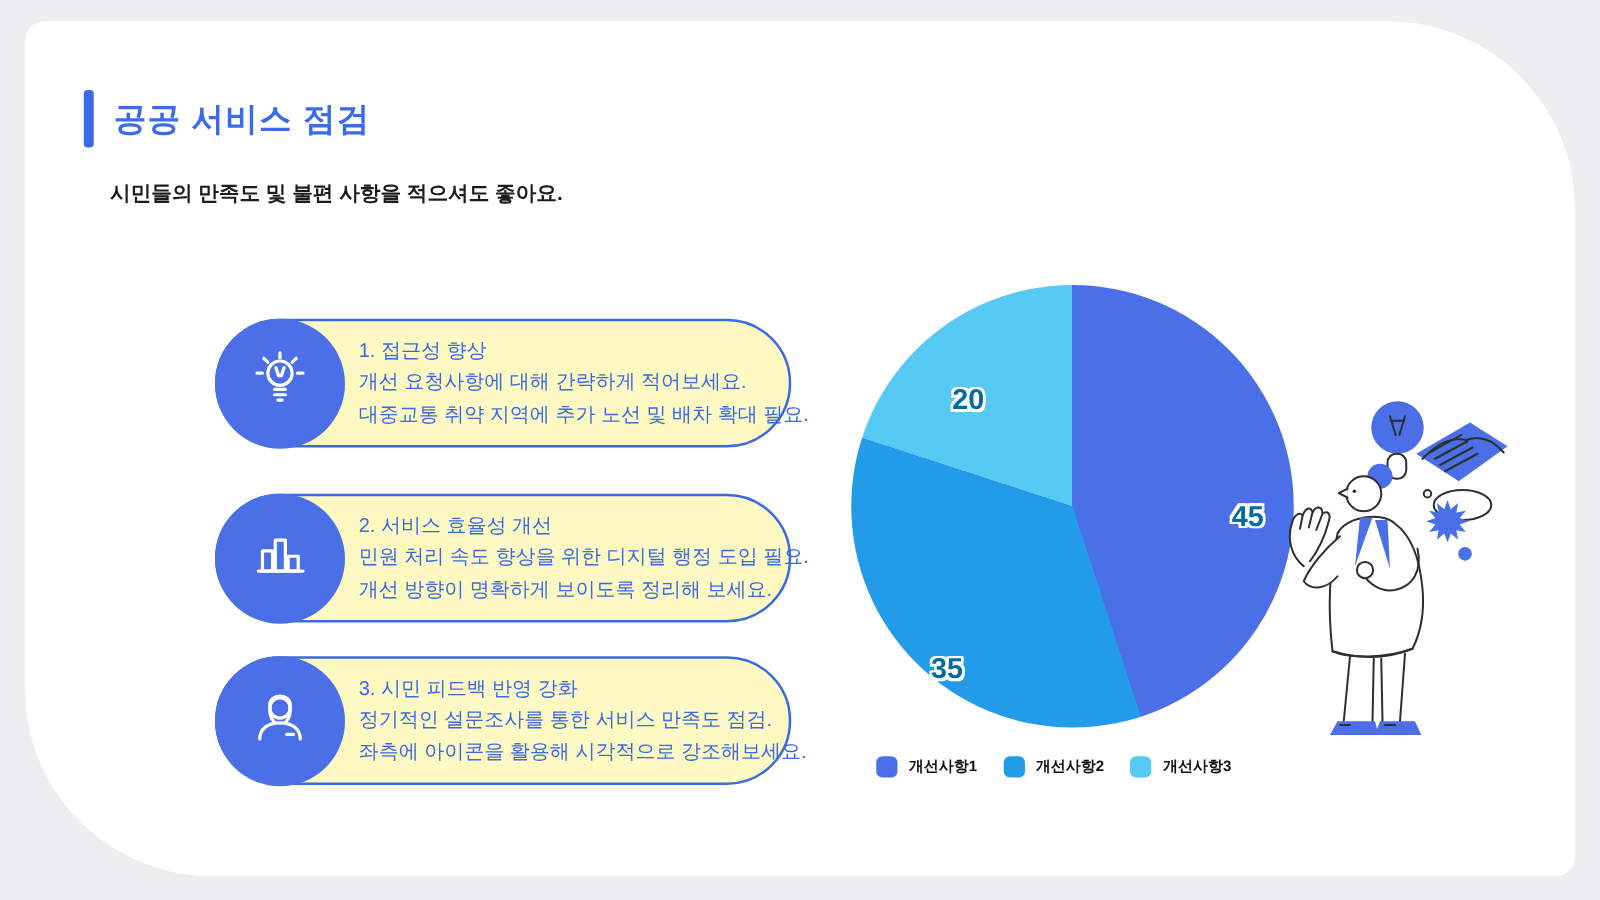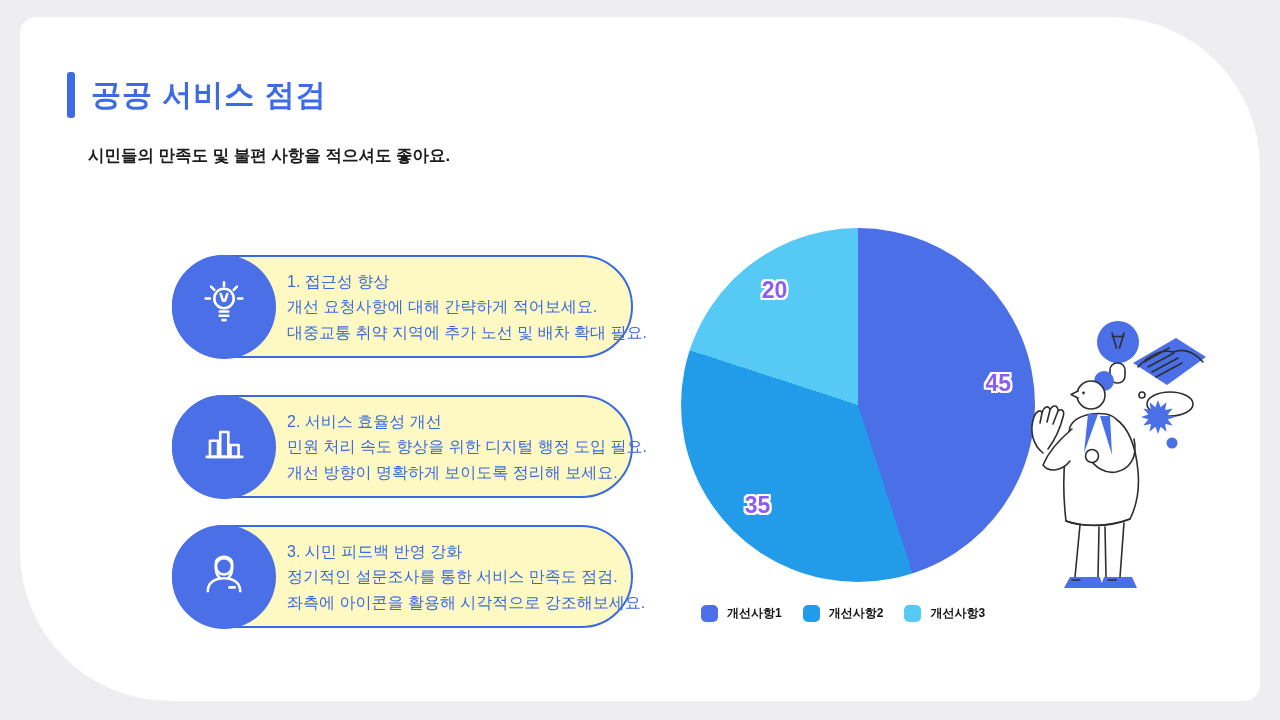--- a/index.html
+++ b/index.html
@@ -19,21 +19,21 @@
     position:relative;
   }
   .panel{
     position:absolute;left:20px;top:17px;width:1240px;height:684px;
     background:var(--panel);
     border-radius:16px 150px 16px 150px;
   }
   
   .title-row{position:absolute;left:47px;top:55px;display:flex;align-items:center;}
   .title-bar{width:8px;height:46px;border-radius:3px;background:var(--accent);margin-right:16px;}
-  .page-title{font-size:30px;font-weight:800;color:var(--accent);letter-spacing:1px;}
+  .page-title{font-size:26px;font-weight:800;color:var(--accent);letter-spacing:1px;}
   .subtitle{position:absolute;left:68px;top:124px;font-size:16.5px;line-height:28px;
     font-weight:600;color:var(--text-dark);}
   
   .card{
     position:absolute;left:152px;width:461px;height:103px;
     background:#fef9c3;border:2.5px solid var(--card-border);border-radius:52px;
   }
   .card.c1{top:238px;} .card.c2{top:378px;} .card.c3{top:508px;}
   .card-icon-circle{
     position:absolute;left:-2px;top:-2px;width:104px;height:104px;border-radius:50%;
@@ -49,23 +49,24 @@
   .donut{position:absolute;left:661px;top:211px;width:354px;height:354px;}
   .donut-ring{position:absolute;inset:0;border-radius:50%;}
   .donut-hole{
     position:absolute;left:50%;top:50%;width:214px;height:214px;border-radius:50%;
     background:#fff;transform:translate(-50%,-50%);
     display:flex;align-items:center;justify-content:center;
   }
   .donut-center-label{font-size:27px;font-weight:800;color:#111;letter-spacing:0.5px;white-space:nowrap;}
   .slice-label{
     position:absolute;transform:translate(-50%,-50%);
-    font-size:23px;font-weight:800;color:#8b5cf6;
+    font-size:23px;font-weight:800;color:#0369a1;
     text-shadow:-2px -2px 0 #fff,2px -2px 0 #fff,-2px 2px 0 #fff,2px 2px 0 #fff,
       -2px 0 0 #fff,2px 0 0 #fff,0 -2px 0 #fff,0 2px 0 #fff;
+    margin-top:30px;
   }
   
   .legend{position:absolute;left:681px;top:588px;display:flex;align-items:center;}
   .legend-item{display:flex;align-items:center;margin-right:21px;}
   .legend-swatch{width:17px;height:17px;border-radius:5px;margin-right:9px;}
   .legend-label{font-size:12px;font-weight:600;color:#111;}
   
   .person{position:absolute;left:1000px;top:290px;width:195px;height:292px;}
   .ln{stroke:#2e2e2e;stroke-width:1.6;fill:none;stroke-linecap:round;stroke-linejoin:round;}
   .ln-fill{stroke:#2e2e2e;stroke-width:1.6;fill:#fff;stroke-linecap:round;stroke-linejoin:round;}

